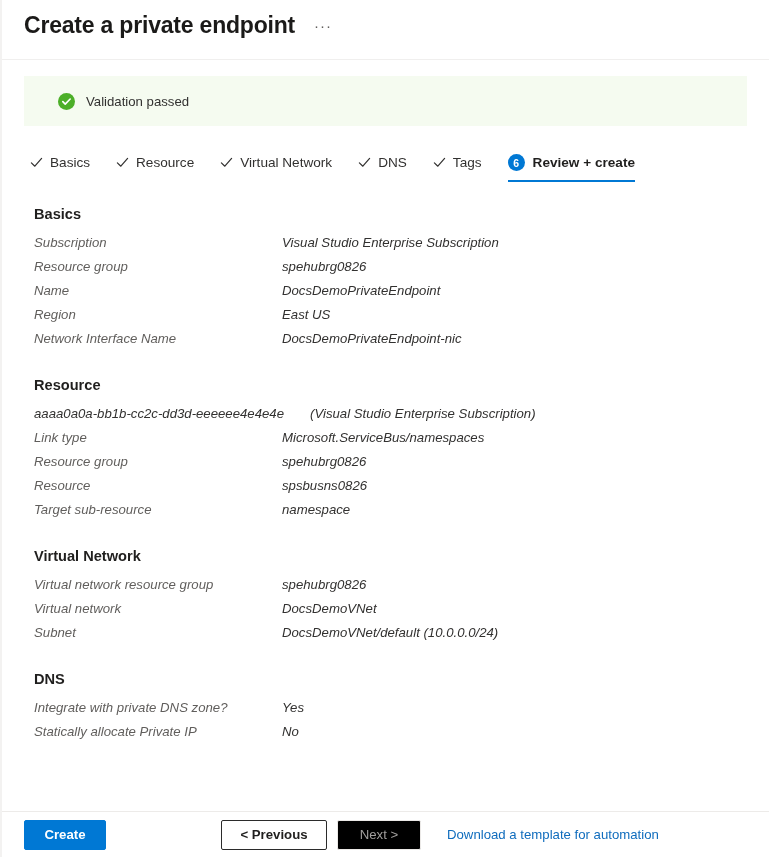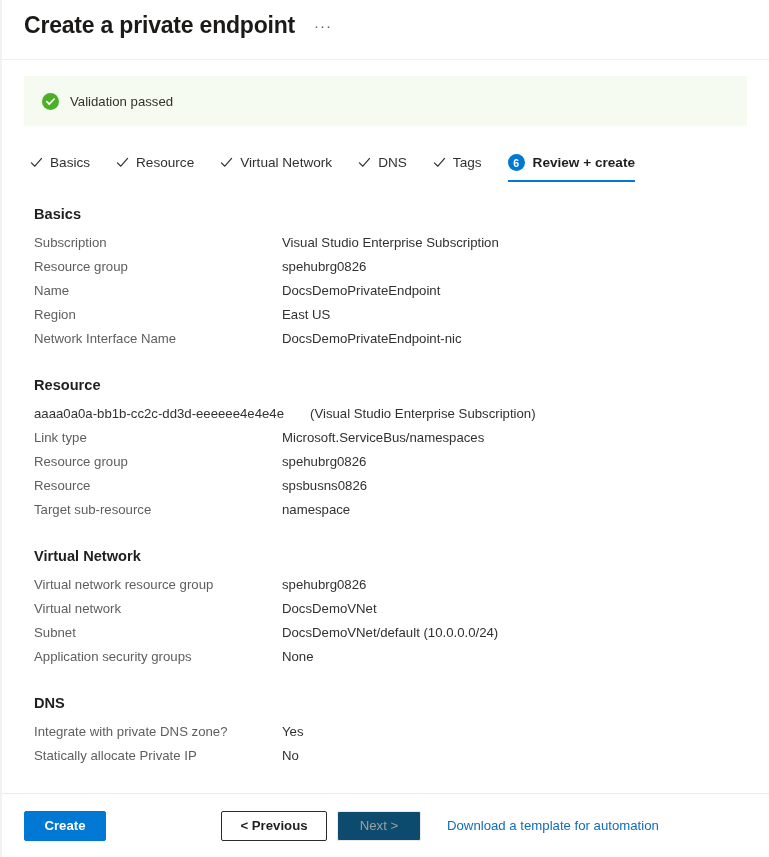--- a/index.html
+++ b/index.html
@@ -69,21 +69,21 @@
     position: relative;
   }
 
   
   .banner {
     margin: 16px 22px 0 22px;
     background: #f5fbf0;
     height: 50px;
     display: flex;
     align-items: center;
-    padding-left: 18px;
+    padding-left: 34px;
     box-sizing: border-box;
   }
   .check-circle {
     width: 17px;
     height: 17px;
     border-radius: 50%;
     background: #4caf28;
     display: inline-flex;
     align-items: center;
     justify-content: center;
@@ -158,21 +158,21 @@
     padding: 0 22px 0 32px;
   }
   .section { margin-bottom: 22px; }
   .section:last-child { margin-bottom: 0; }
   .section-title {
     font-size: 14.6px;
     font-weight: 600;
     color: #201f1e;
     margin-bottom: 13px;
   }
-  .rows { display: block; }
+  .rows { display: block; font-style: italic; }
   .row {
     display: flex;
     align-items: baseline;
     height: 24px;
   }
   .row-label {
     font-size: 13.2px;
     color: #605e5c;
     flex: 0 0 auto;
     white-space: nowrap;
@@ -191,21 +191,21 @@
   }
   
   .cols-wide .row-label  { width: 248px; }
   .cols-narrow .row-label { width: 248px; }
   .cols-dns .row-label   { width: 248px; }
   .note-col { margin-left: 26px; }
 
   
   .footer {
     flex: 0 0 auto;
-    height: 64px;
+    height: 46px;
     border-top: 1px solid #edebe9;
     display: flex;
     align-items: center;
     padding-left: 22px;
     box-sizing: border-box;
   }
   .btn {
     font-family: "Liberation Sans", sans-serif;
     font-size: 13.2px;
     cursor: pointer;
@@ -223,21 +223,21 @@
   .btn-secondary {
     background: #ffffff;
     color: #201f1e;
     border: 1px solid #2b2b2b;
     font-weight: 600;
     width: 106px;
     height: 30px;
     margin-left: 0;
   }
   .btn-disabled {
-    background: #0c4a6e;
+    background: #000000;
     color: #a19f9d;
     border: 1px solid #ebe9e7;
     width: 84px;
     height: 30px;
     cursor: default;
   }
   .nav-group {
     display: flex;
     align-items: center;
     margin-left: 115px;
@@ -392,24 +392,20 @@
             <span class="row-value">spehubrg0826</span>
           </div>
           <div class="row">
             <span class="row-label">Virtual network</span>
             <span class="row-value">DocsDemoVNet</span>
           </div>
           <div class="row">
             <span class="row-label">Subnet</span>
             <span class="row-value">DocsDemoVNet/default (10.0.0.0/24)</span>
           </div>
-          <div class="row">
-            <span class="row-label">Application security groups</span>
-            <span class="row-value">None</span>
-          </div>
         </div>
       </div>
 
       <div class="section">
         <div class="section-title">DNS</div>
         <div class="rows cols-dns">
           <div class="row">
             <span class="row-label">Integrate with private DNS zone?</span>
             <span class="row-value">Yes</span>
           </div>

